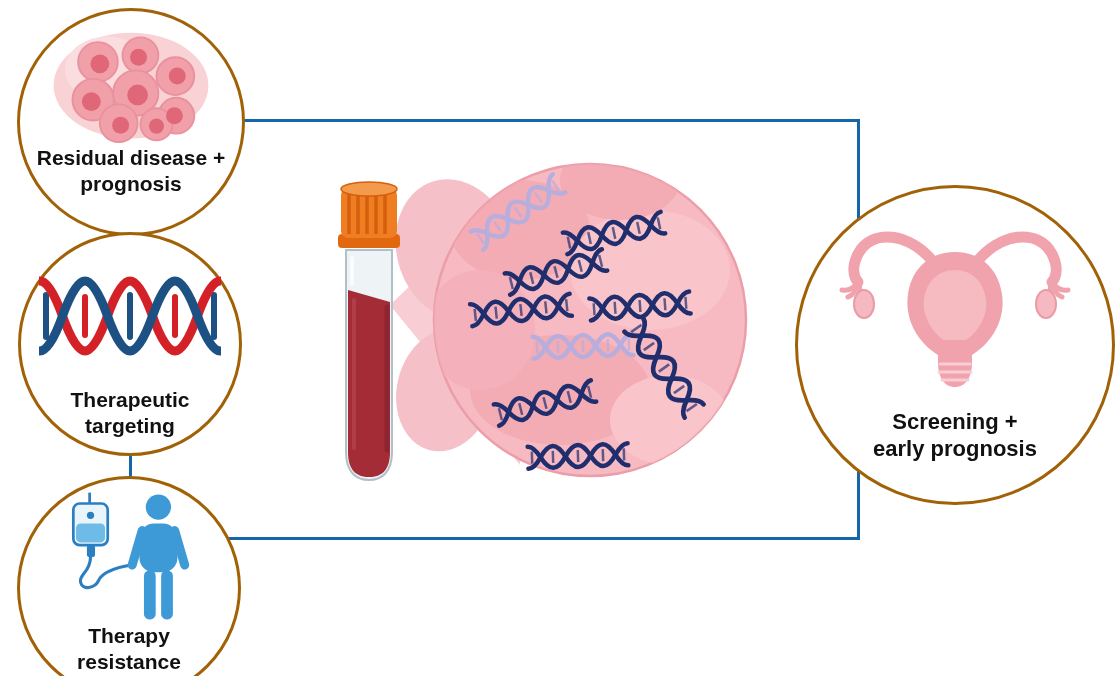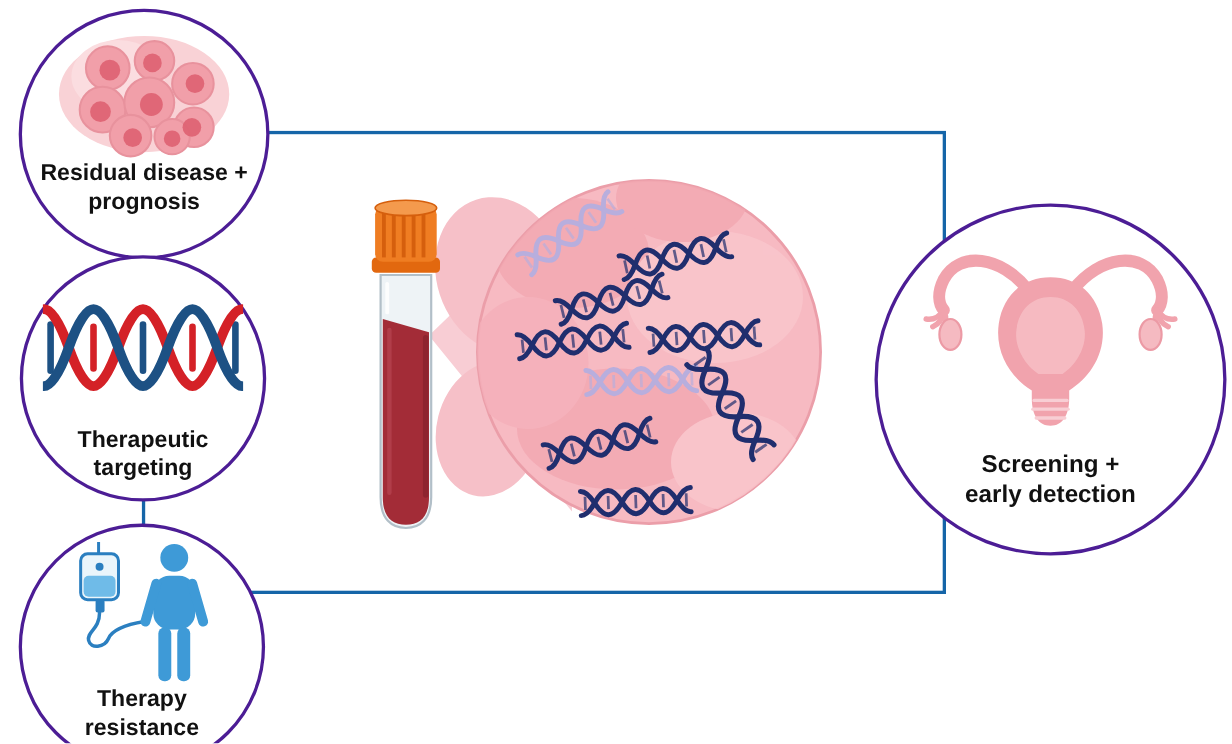--- a/index.html
+++ b/index.html
@@ -6,21 +6,21 @@
   .canvas{
     position:relative;width:1120px;height:676px;background:#ffffff;overflow:hidden;
     font-family:"Liberation Sans","DejaVu Sans",sans-serif;color:#111111;
   }
   .panel{
     position:absolute;left:129px;top:119px;width:731px;height:421px;
     border:3px solid #1565a8;box-sizing:border-box;background:#ffffff;z-index:1;
   }
   .center-art{position:absolute;left:0;top:0;width:1120px;height:676px;z-index:2;}
   .node{
-    position:absolute;background:#ffffff;border:3px solid #4c1d95;border-radius:50%;
+    position:absolute;background:#ffffff;border:3px solid #a16207;border-radius:50%;
     box-sizing:border-box;z-index:3;display:flex;flex-direction:column;align-items:center;
   }
   .node-label{
     white-space:pre-line;text-align:center;font-weight:bold;font-size:21px;line-height:1.22;
     color:#111111;
   }
   .node-1{left:17px;top:8px;width:228px;height:228px;padding-top:16px;}
   .node-2{left:18px;top:232px;width:224px;height:224px;padding-top:36px;}
   .node-3{left:17px;top:476px;width:224px;height:224px;padding-top:10px;}
   .node-4{left:795px;top:185px;width:320px;height:320px;padding-top:16px;}
@@ -191,16 +191,16 @@
 
       <path d="M125,48 C100,48 82,64 78,90 C74,118 90,140 108,151 L108,158 C108,173 114,183 125,183 C136,183 142,173 142,158 L142,151 C160,140 176,118 172,90 C168,64 150,48 125,48 Z" fill="#f1a3ad"></path>
       <path d="M125,66 C108,66 96,78 94,96 C92,112 102,128 114,136 L136,136 C148,128 158,112 156,96 C154,78 142,66 125,66 Z" fill="#f6bcc3" opacity="0.9"></path>
       <g stroke="#f8ced4" stroke-width="3" stroke-linecap="round">
         <line x1="110" y1="160" x2="140" y2="160"></line>
         <line x1="109" y1="168" x2="141" y2="168"></line>
         <line x1="112" y1="176" x2="138" y2="176"></line>
       </g>
     </svg>
     <div class="node-label">Screening +
-early detection</div>
+early prognosis</div>
   </div>
 
 </div>
 
 </body></html>

